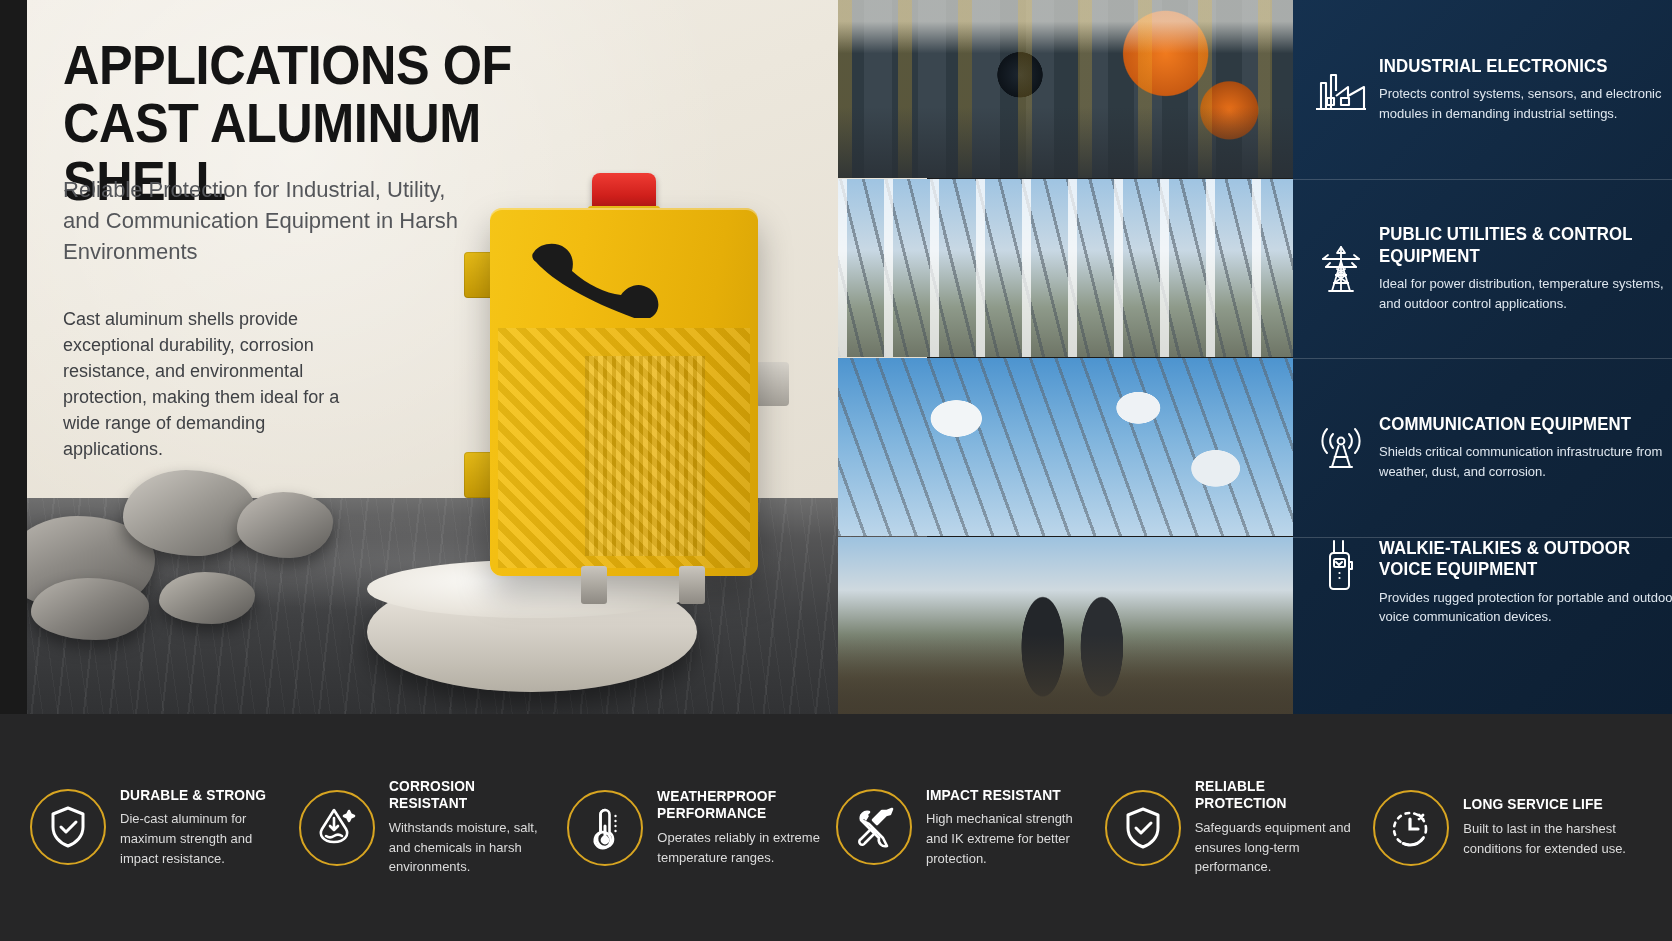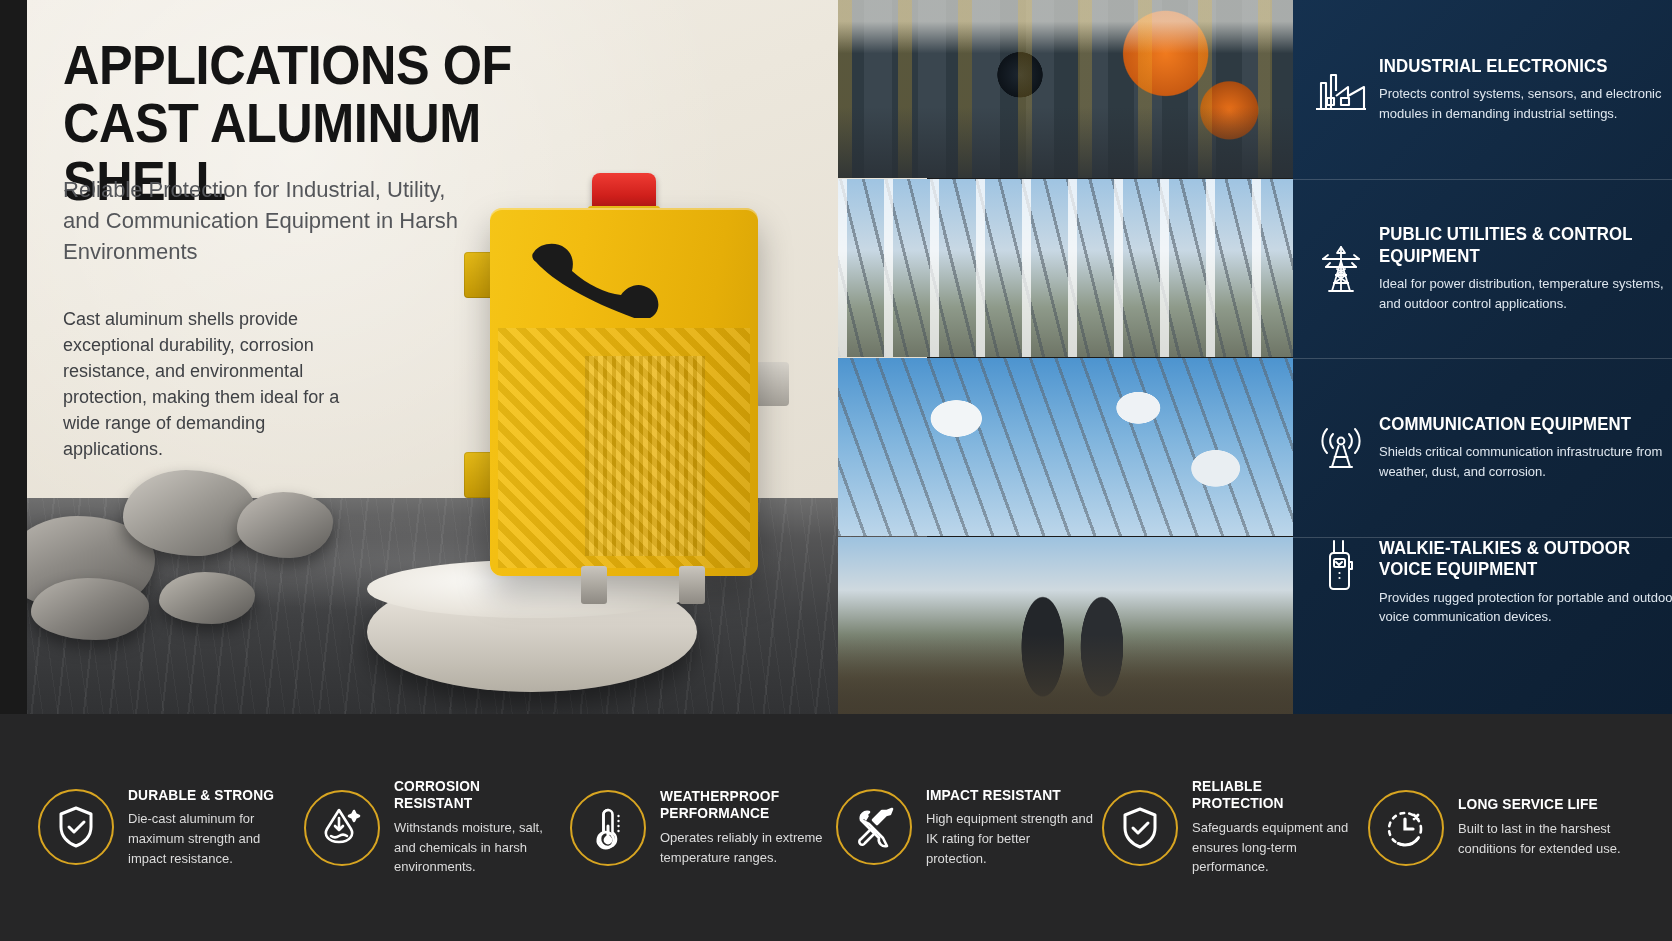--- a/index.html
+++ b/index.html
@@ -171,21 +171,21 @@
   .prow-icon { width: 76px; flex: 0 0 76px; display:flex; align-items:center; justify-content:center; }
   .prow-txt { flex: 1; }
   .prow-title { font-size: 17.5px; font-weight: 700; color: #fff; letter-spacing: .1px;
     line-height: 1.22; text-transform: uppercase; margin-bottom: 7px;
     font-family: "Liberation Sans Narrow","Liberation Sans", sans-serif;
     transform: scaleX(.96); transform-origin: left center; }
   .prow-desc { font-size: 13px; line-height: 1.52; color: #dfe7ef; }
 
   
   .bottom { position: absolute; left: 0; top: 714px; width: 1672px; height: 227px;
-    background: #262627; display: flex; align-items: center; padding: 0 38px; }
+    background: #262627; display: flex; align-items: center; padding: 0 30px; }
   .feat { flex: 1; display: flex; align-items: center; gap: 14px; padding-right: 8px; }
   .feat-circle { width: 76px; height: 76px; flex: 0 0 76px; border-radius: 50%;
     border: 2px solid #d8a521; display: flex; align-items: center; justify-content: center;
     background: #262627; }
   .feat-txt { flex: 1; }
   .feat-title { font-size: 14.2px; font-weight: 700; color: #fff;
     letter-spacing: .15px; text-transform: uppercase; line-height: 1.24; margin-bottom: 5px;
     font-family: "Liberation Sans Narrow","Liberation Sans", sans-serif;
     transform: scaleX(.97); transform-origin: left center; }
   .feat-desc { font-size: 13px; line-height: 1.52; color: #dcdcdc; }
@@ -384,21 +384,21 @@
       <div class="feat-circle">
         <svg width="44" height="44" viewBox="0 0 44 44" fill="none" stroke="#fff" stroke-width="2.6" stroke-linejoin="round" stroke-linecap="round">
           <path d="M15 7a6.5 6.5 0 00-8 8l18 18a6.5 6.5 0 008 8l-4-8-14-14-8-4z" transform="translate(2,0)"></path>
           <path d="M8 10l5-3 4 4-3 5-6-6z" fill="#fff" stroke="none"></path>
           <path d="M30 6l-9 9 4 4 9-9 4-1 2-5-5 2-5 0z" fill="#fff"></path>
           <path d="M13 38l11-11-4-4-11 11a3 3 0 104 4z"></path>
         </svg>
       </div>
       <div class="feat-txt">
         <div class="feat-title">IMPACT RESISTANT</div>
-        <div class="feat-desc">High equipment strength and IK rating for better protection.</div>
+        <div class="feat-desc">High mechanical strength and IK extreme for better protection.</div>
       </div>
     </div>
 
     <div class="feat">
       <div class="feat-circle">
         <svg width="40" height="44" viewBox="0 0 40 44" fill="none" stroke="#fff" stroke-width="3" stroke-linejoin="round" stroke-linecap="round">
           <path d="M20 3L5 9v13c0 9 6.5 16 15 19 8.5-3 15-10 15-19V9L20 3z"></path>
           <path d="M13 22l5 5 10-10"></path>
         </svg>
       </div>

